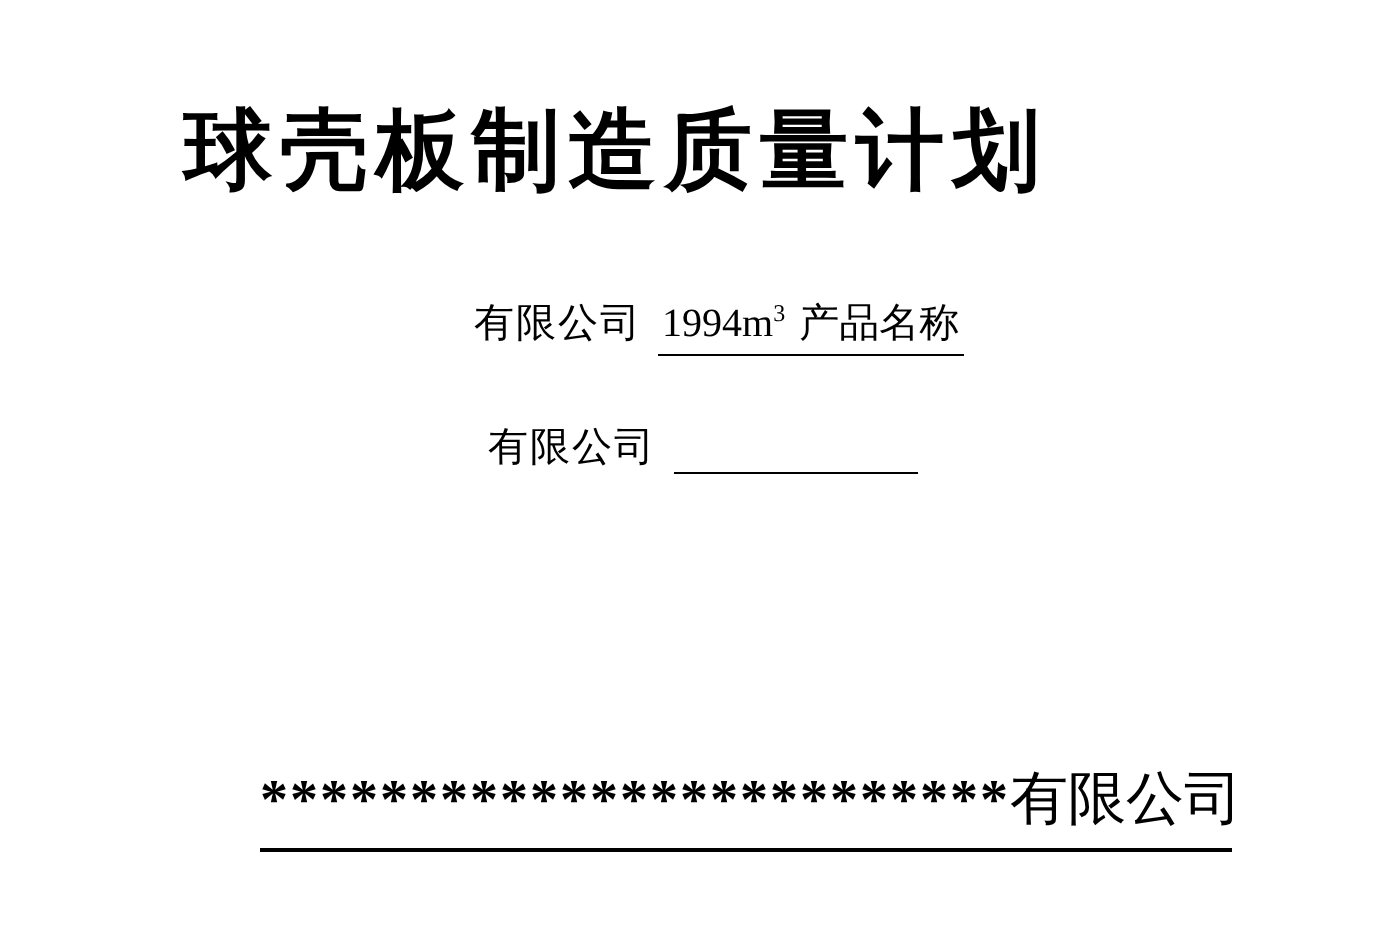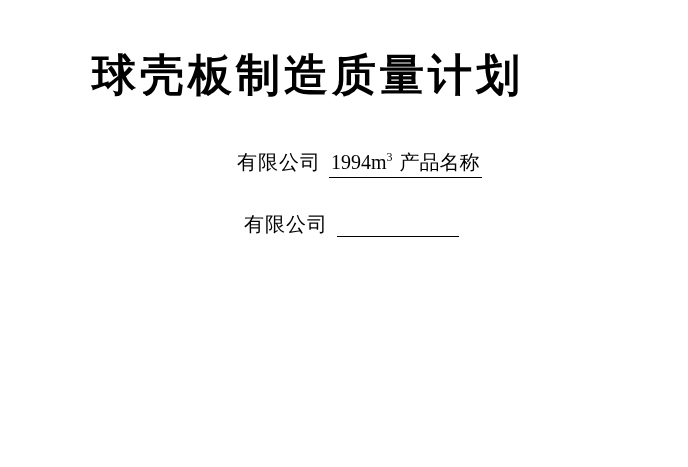--- a/index.html
+++ b/index.html
@@ -98,14 +98,17 @@
   <div class="doc-title">球壳板制造质量计划</div>
 
   <div class="product-line">
     <span class="field-label">有限公司</span><span class="product-value"><span>1994m</span><sup>3</sup><span class="value-suffix">产品名称</span></span>
   </div>
 
   <div class="serial-line">
     <span class="field-label">有限公司</span><span class="serial-blank"></span>
   </div>
 
+  <div class="company-line">
+    <span class="company-stars">*************************</span><span class="company-suffix">有限公司</span>
+  </div>
 
 </div>
 
 </body></html>

